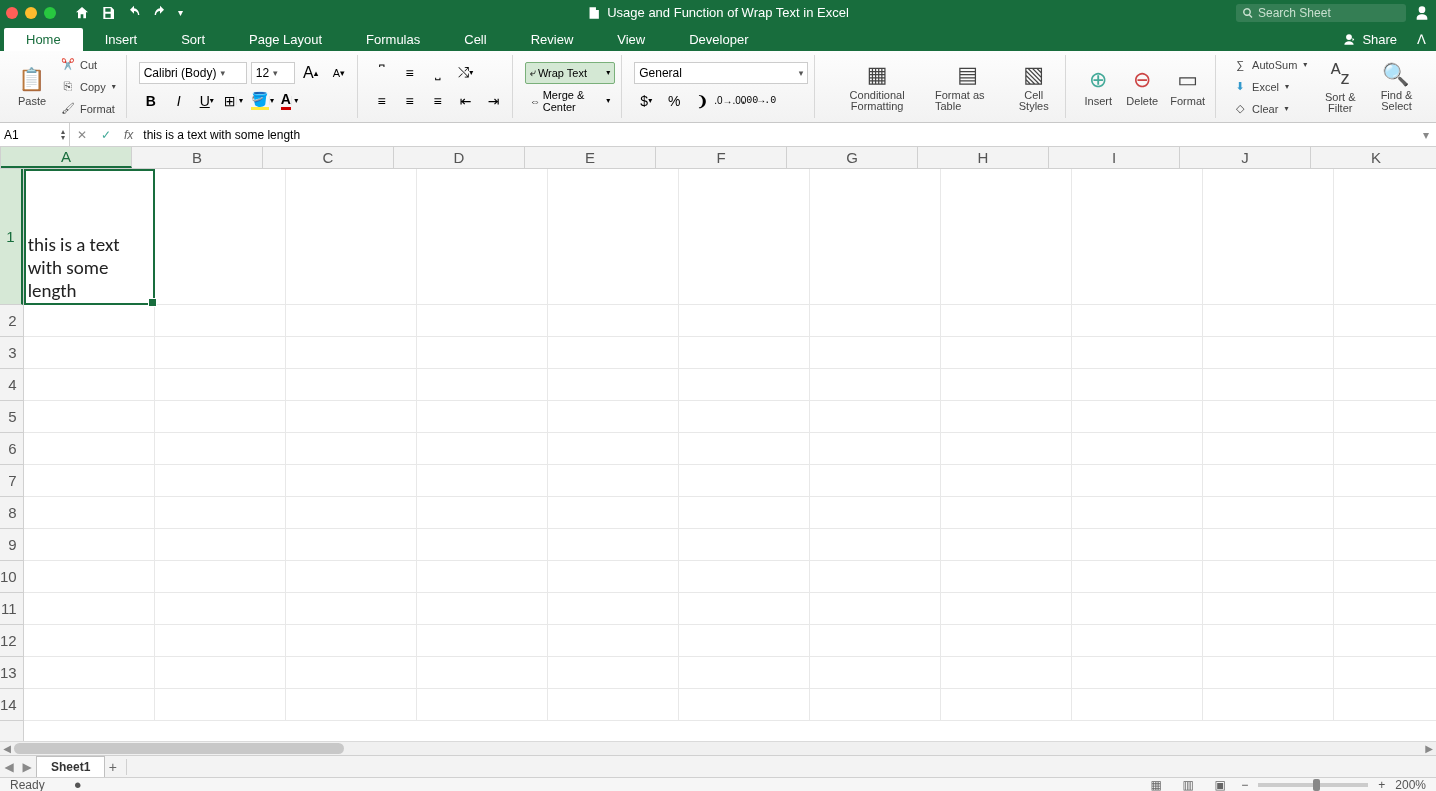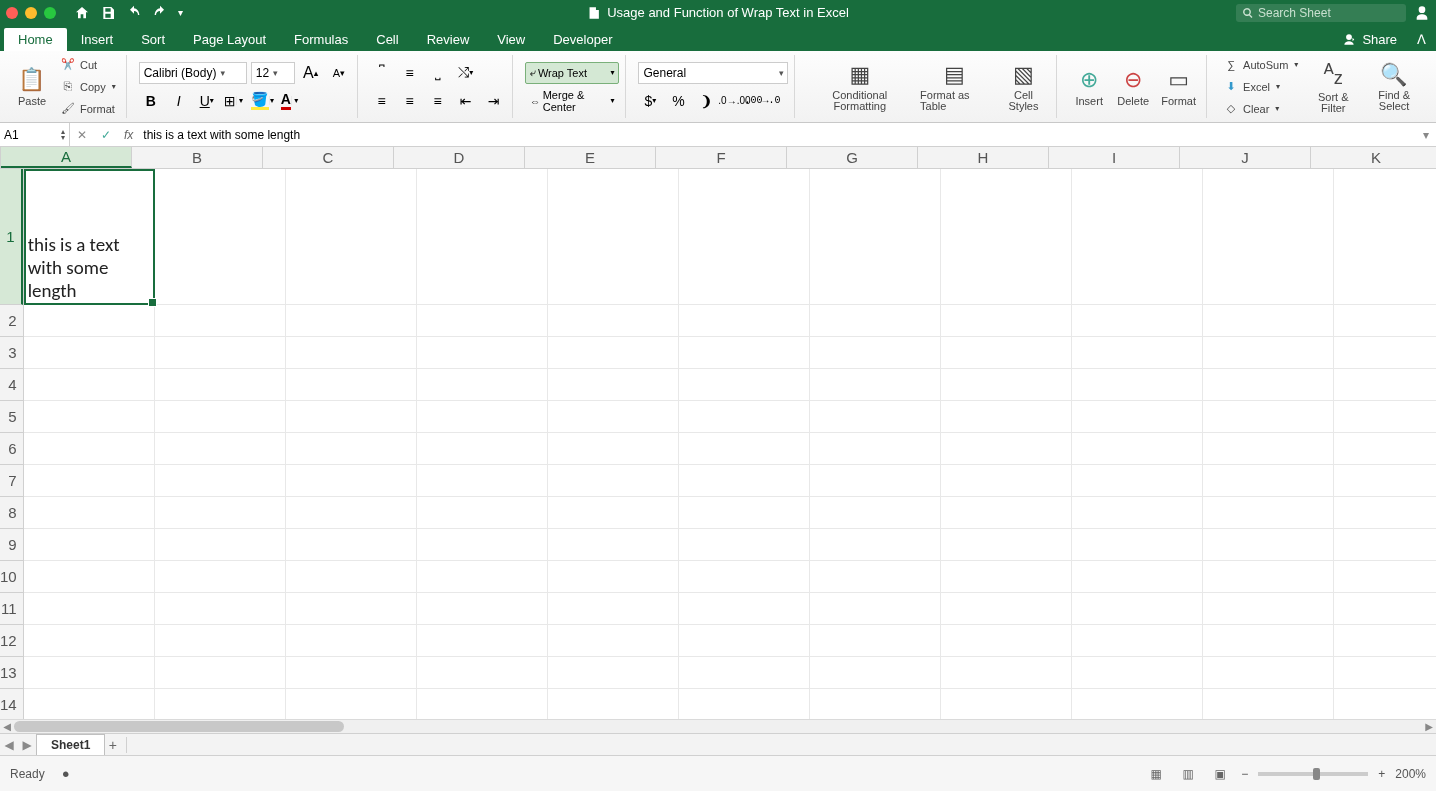--- a/index.html
+++ b/index.html
@@ -11,21 +11,21 @@
 .tl { width: 12px; height: 12px; border-radius: 50%; }
 .tl-close { background: #ff5f57; } .tl-min { background: #febc2e; } .tl-max { background: #28c840; }
 .qat { display: flex; gap: 10px; align-items: center; margin-left: 6px; }
 .qat-icon { fill: #fff; width: 16px; height: 16px; cursor: pointer; }
 .title-center { position: absolute; left: 50%; transform: translateX(-50%); display: flex; align-items: center; gap: 6px; font-size: 13px; }
 .title-right { margin-left: auto; display: flex; align-items: center; gap: 8px; }
 .search-sheet { background: rgba(255,255,255,0.12); border-radius: 3px; padding: 2px 6px; display: flex; align-items: center; gap: 4px; color: #c8e0cf; font-size: 12px; width: 170px; }
 
 
 .ribbon-tabs { height: 26px; background: #186d3d; display: flex; align-items: flex-end; color: #fff; font-size: 13px; padding: 0 0 0 4px; }
-.ribbon-tab { padding: 4px 14px; cursor: pointer; border-radius: 2px 2px 0 0; }
+.ribbon-tab { padding: 4px 22px; cursor: pointer; border-radius: 2px 2px 0 0; }
 .ribbon-tab.active { background: #fff; color: #186d3d; font-weight: 500; }
 .share-box { margin-left: auto; padding: 4px 10px; display: flex; align-items: center; gap: 6px; font-size: 13px; }
 .collapse-ribbon { padding: 4px 10px; cursor: pointer; }
 
 
 .ribbon { height: 72px; background: linear-gradient(#fdfdfd,#f2f2f2); border-bottom: 1px solid #c8c8c8; display: flex; padding: 4px 6px; gap: 6px; }
 .group { display: flex; gap: 4px; align-items: center; padding: 0 6px; border-right: 1px solid #d8d8d8; }
 .group:last-child { border-right: none; }
 .btn-lg { display: flex; flex-direction: column; align-items: center; justify-content: center; gap: 2px; padding: 2px 4px; font-size: 11px; color: #444; cursor: pointer; min-width: 40px; }
 .btn-lg .ico { font-size: 22px; }
@@ -74,21 +74,21 @@
 .hscroll .thumb { position: absolute; left: 0; width: 330px; top: 1px; bottom: 1px; background: #c8c8c8; border-radius: 6px; }
 .hscroll .arrow { width: 14px; display: flex; align-items: center; justify-content: center; color: #888; font-size: 10px;}
 
 
 .sheet-tabbar { height: 22px; background: #f3f3f3; border-top: 1px solid #d0d0d0; display: flex; align-items: center; font-size: 12px; }
 .nav-arrow { width: 18px; text-align: center; color: #8a8a8a; cursor: pointer; }
 .sheet-tab { padding: 3px 14px; background: #fff; border: 1px solid #c0c0c0; border-bottom: none; font-weight: bold; color: #333; cursor: pointer; }
 .add-sheet { width: 22px; text-align: center; color: #666; cursor: pointer; font-size: 14px; border-right: 1px solid #d0d0d0; padding-right: 6px; }
 
 
-.status-bar { height: 36px; background: #f6f6f6; border-top: 1px solid #d0d0d0; display: flex; align-items: center; padding: 0 10px; font-size: 12px; color: #555; gap: 18px; }
+.status-bar { height: 14px; background: #f6f6f6; border-top: 1px solid #d0d0d0; display: flex; align-items: center; padding: 0 10px; font-size: 12px; color: #555; gap: 30px; }
 .status-right { margin-left: auto; display: flex; align-items: center; gap: 10px; }
 .view-btn { width: 22px; height: 16px; display: flex; align-items: center; justify-content: center; cursor: pointer; color: #666; }
 .zoom-slider { width: 110px; height: 4px; background: #ccc; position: relative; }
 .zoom-slider .knob { position: absolute; top: -4px; left: 50%; width: 7px; height: 12px; background: #888; border-radius: 2px; }
 .font-A-big { font-size: 16px; } .font-A-small { font-size: 11px; }
 </style>
 </head>
 <body>
 
 <div class="title-bar">
@@ -255,21 +255,21 @@
       <div class="icon-btn wide wrap-row">
         <span>⇔</span>
         <span>Merge &amp; Center</span>
         <span style="font-size:8px;margin-left:auto;">▾</span>
       </div>
     </div>
   </div>
 
   <div class="group">
     <div class="stack" style="gap:6px;">
-      <div class="combo" style="width:150px;">
+      <div class="combo" style="width:174px;">
           <span>General</span>
           <span class="arrow" style="margin-left:auto;">▾</span>
         </div>
       <div class="row">
         <div class="icon-btn">$<span style="font-size:8px;">▾</span></div>
         <div class="icon-btn">%</div>
         <div class="icon-btn">
             <b>❩</b>
           </div>
         <div class="icon-btn">

